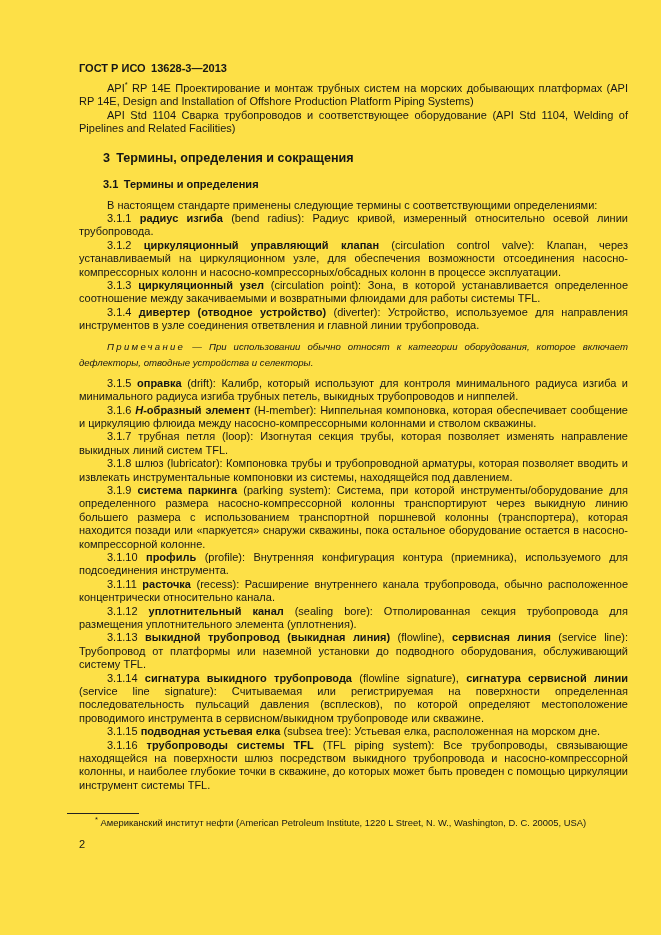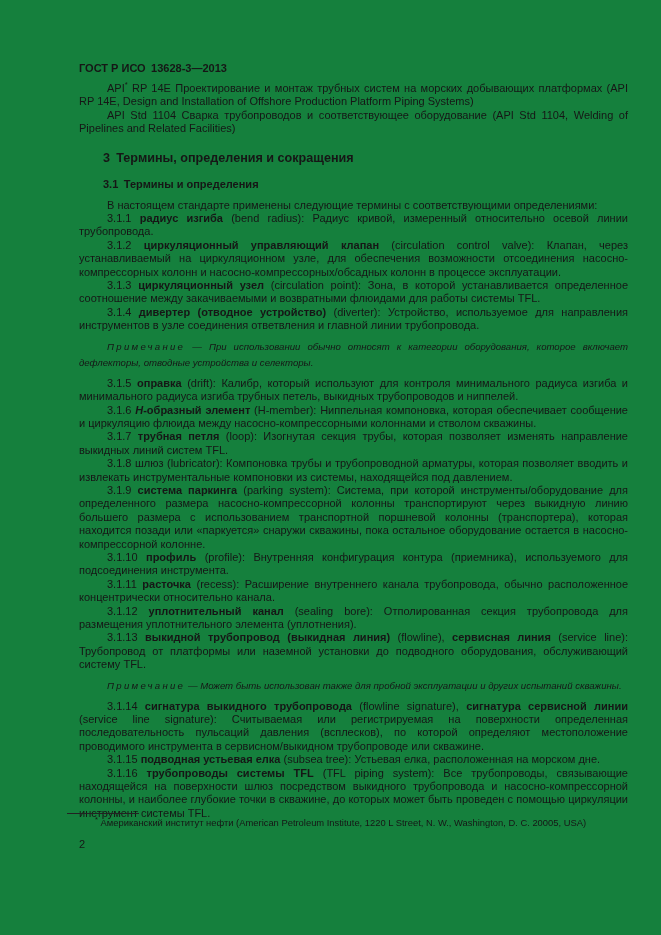--- a/index.html
+++ b/index.html
@@ -1,20 +1,20 @@
 <!DOCTYPE html>
 <html><head>
 <meta charset="utf-8">
 <style>
   html, body { margin: 0; padding: 0; background: #ffffff; }
   .page {
     position: relative;
     width: 661px;
     height: 935px;
-    background: #15803d;
+    background: #fde047;
     font-family: "Liberation Sans", "DejaVu Sans", sans-serif;
     color: #161616;
     overflow: hidden;
   }
   .content {
     position: absolute;
     left: 79px;
     top: 62px;
     width: 549px;
   }
@@ -96,28 +96,27 @@
     <div class="subsection-heading">3.1 Термины и определения</div>
     <p class="para lead">В настоящем стандарте применены следующие термины с соответствующими определениями:</p>
     <div id="terms">
         <p class="para"><span>3.1.1 </span><span style="font-weight: bold;">радиус изгиба</span><span> (bend radius): Радиус кривой, измеренный относительно осевой линии трубопровода.</span></p>
         <p class="para"><span>3.1.2 </span><span style="font-weight: bold;">циркуляционный управляющий клапан</span><span> (circulation control valve): Клапан, через устанавливаемый на циркуляционном узле, для обеспечения возможности отсоединения насосно-компрессорных колонн и насосно-компрессорных/обсадных колонн в процессе эксплуатации.</span></p>
         <p class="para"><span>3.1.3 </span><span style="font-weight: bold;">циркуляционный узел</span><span> (circulation point): Зона, в которой устанавливается определенное соотношение между закачиваемыми и возвратными флюидами для работы системы TFL.</span></p>
         <p class="para"><span>3.1.4 </span><span style="font-weight: bold;">дивертер (отводное устройство)</span><span> (diverter): Устройство, используемое для направления инструментов в узле соединения ответвления и главной линии трубопровода.</span></p>
         <p class="note"><span class="note-label">Примечание</span> — При использовании обычно относят к категории оборудования, которое включает дефлекторы, отводные устройства и селекторы.</p>
         <p class="para"><span>3.1.5 </span><span style="font-weight: bold;">оправка</span><span> (drift): Калибр, который используют для контроля минимального радиуса изгиба и минимального радиуса изгиба трубных петель, выкидных трубопроводов и ниппелей.</span></p>
         <p class="para"><span>3.1.6 </span><span style="font-weight: bold; font-style: italic;">Н</span><span style="font-weight: bold;">-образный элемент</span><span> (H-member): Ниппельная компоновка, которая обеспечивает сообщение и циркуляцию флюида между насосно-компрессорными колоннами и стволом скважины.</span></p>
-        <p class="para"><span>3.1.7 </span><span style="font-weight: bold;">трубная петля</span><span> (loop): Изогнутая секция трубы, которая позволяет изменять направление выкидных линий систем TFL.</span></p>
+        <p class="para"><span>3.1.7 </span><span style="font-weight: normal;">трубная петля</span><span> (loop): Изогнутая секция трубы, которая позволяет изменять направление выкидных линий систем TFL.</span></p>
         <p class="para"><span>3.1.8 </span><span style="font-weight: normal;">шлюз</span><span> (lubricator): Компоновка трубы и трубопроводной арматуры, которая позволяет вводить и извлекать инструментальные компоновки из системы, находящейся под давлением.</span></p>
         <p class="para"><span>3.1.9 </span><span style="font-weight: bold;">система паркинга</span><span> (parking system): Система, при которой инструменты/оборудование для определенного размера насосно-компрессорной колонны транспортируют через выкидную линию большего размера с использованием транспортной поршневой колонны (транспортера), которая находится позади или «паркуется» снаружи скважины, пока остальное оборудование остается в насосно-компрессорной колонне.</span></p>
         <p class="para"><span>3.1.10 </span><span style="font-weight: bold;">профиль</span><span> (profile): Внутренняя конфигурация контура (приемника), используемого для подсоединения инструмента.</span></p>
         <p class="para"><span>3.1.11 </span><span style="font-weight: bold;">расточка</span><span> (recess): Расширение внутреннего канала трубопровода, обычно расположенное концентрически относительно канала.</span></p>
         <p class="para"><span>3.1.12 </span><span style="font-weight: bold;">уплотнительный канал</span><span> (sealing bore): Отполированная секция трубопровода для размещения уплотнительного элемента (уплотнения).</span></p>
         <p class="para"><span>3.1.13 </span><span style="font-weight: bold;">выкидной трубопровод (выкидная линия)</span><span> (flowline), </span><span style="font-weight: bold;">сервисная линия</span><span> (service line): Трубопровод от платформы или наземной установки до подводного оборудования, обслуживающий систему TFL.</span></p>
-        <p class="note"><span class="note-label">Примечание</span> — Может быть использован также для пробной эксплуатации и других испытаний скважины.</p>
         <p class="para"><span>3.1.14 </span><span style="font-weight: bold;">сигнатура выкидного трубопровода</span><span> (flowline signature), </span><span style="font-weight: bold;">сигнатура сервисной линии</span><span> (service line signature): Считываемая или регистрируемая на поверхности определенная последовательность пульсаций давления (всплесков), по которой определяют местоположение проводимого инструмента в сервисном/выкидном трубопроводе или скважине.</span></p>
         <p class="para"><span>3.1.15 </span><span style="font-weight: bold;">подводная устьевая елка</span><span> (subsea tree): Устьевая елка, расположенная на морском дне.</span></p>
         <p class="para"><span>3.1.16 </span><span style="font-weight: bold;">трубопроводы системы TFL</span><span> (TFL piping system): Все трубопроводы, связывающие находящейся на поверхности шлюз посредством выкидного трубопровода и насосно-компрессорной колонны, и наиболее глубокие точки в скважине, до которых может быть проведен с помощью циркуляции инструмент системы TFL.</span></p>
       </div>
   </div>
   <div class="footnote-area">
     <div class="footnote-rule"></div>
     <div class="footnote-text"><sup>*</sup><span> Американский институт нефти (American Petroleum Institute, 1220 L Street, N. W., Washington, D. C. 20005, USA)</span></div>
   </div>
   <div class="page-number">2</div>

